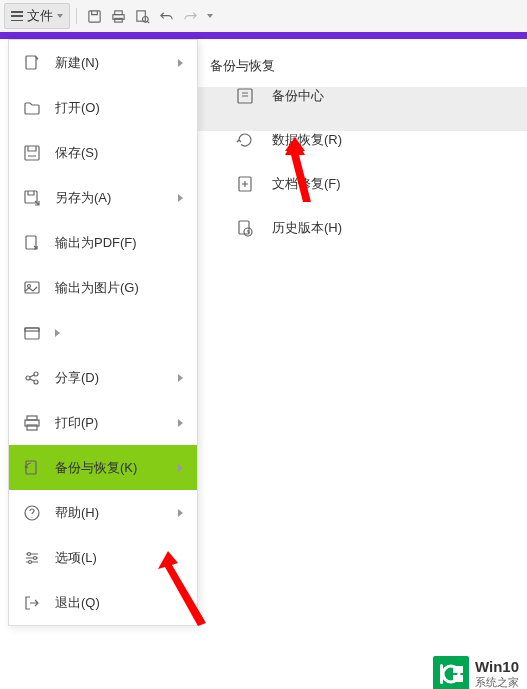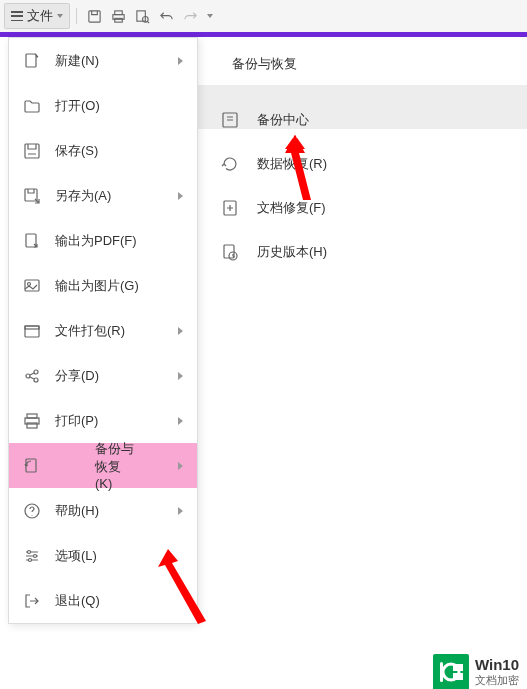--- a/index.html
+++ b/index.html
@@ -9,21 +9,21 @@
       color: #333;
       background: #fff;
       width: 527px;
       height: 689px;
       overflow: hidden;
       position: relative;
     }
     .toolbar {
       height: 16px;
       background: #f5f5f5;
-      border-bottom: 5px solid #6d28d9;
+      border-bottom: 7px solid #6d28d9;
       display: flex;
       align-items: center;
       padding: 16px 4px;
       gap: 2px;
     }
     .file-btn {
       display: flex;
       align-items: center;
       gap: 4px;
       padding: 3px 6px;
@@ -80,21 +80,21 @@
       z-index: 10;
     }
     .menu-item {
       height: 45px;
       display: flex;
       align-items: center;
       padding: 8px 14px;
       cursor: pointer;
       position: relative;
     }
-    .menu-item.active { background: #f9a8d4; gap: 40px; }
+    .menu-item.active { background: #84cc16; }
     .menu-icon {
       width: 18px;
       height: 18px;
       margin-right: 14px;
       color: #666;
       display: flex;
       align-items: center;
       justify-content: center;
     }
     .menu-label { flex: 1; color: #333; }
@@ -107,29 +107,29 @@
     }
     .right-panel {
       position: absolute;
       left: 198px;
       top: 0;
       right: 0;
       bottom: 0;
       background: #fff;
     }
     .section-header {
-      padding: 18px 34px 12px;
+      padding: 18px 12px 12px;
       font-size: 13px;
       color: #333;
     }
     .sub-item {
       height: 44px;
       display: flex;
-      align-items: flex-end;
-      padding: 0 23px;
+      align-items: flex-start;
+      padding: 0 38px;
       cursor: pointer;
     }
     .sub-item.highlighted { background: #ededed; }
     .sub-icon {
       width: 18px;
       height: 18px;
       margin-right: 18px;
       color: #666;
       display: flex;
       align-items: center;
@@ -317,21 +317,20 @@
         </div>
       <span class="menu-label">输出为图片(G)</span>
     </div>
     <div class="menu-item">
       <div class="menu-icon">
           <svg width="18" height="18" viewBox="0 0 18 18" fill="none" stroke="currentColor" stroke-width="1.2">
             <rect x="2" y="4" width="14" height="11" rx="1"></rect>
             <rect x="2" y="4" width="14" height="3"></rect>
           </svg>
         </div>
-      <span class="menu-label">文件打包(R)</span>
       <div class="submenu-arrow"></div>
     </div>
     <div class="menu-item">
       <div class="menu-icon">
           <svg width="18" height="18" viewBox="0 0 18 18" fill="none" stroke="currentColor" stroke-width="1.2">
             <circle cx="5" cy="9" r="2"></circle>
             <circle cx="13" cy="5" r="2"></circle>
             <circle cx="13" cy="13" r="2"></circle>
             <path d="M7 8l4-2M7 10l4 2"></path>
           </svg>
@@ -404,17 +403,17 @@
     <div class="wm-logo">
       <svg width="28" height="28" viewBox="0 0 28 28" fill="#fff">
           <rect x="3" y="4" width="3" height="20" rx="1.5"></rect>
           <circle cx="14" cy="14" r="8" fill="none" stroke="#fff" stroke-width="3"></circle>
           <rect x="16" y="6" width="10" height="7" fill="#fff"></rect>
           <rect x="16" y="15" width="10" height="7" fill="#fff"></rect>
         </svg>
     </div>
     <div class="wm-text">
       <span class="wm-top">Win10</span>
-      <span class="wm-bot">文档加密</span>
+      <span class="wm-bot">系统之家</span>
     </div>
   </div>
 
 </div>
 
 </body></html>

